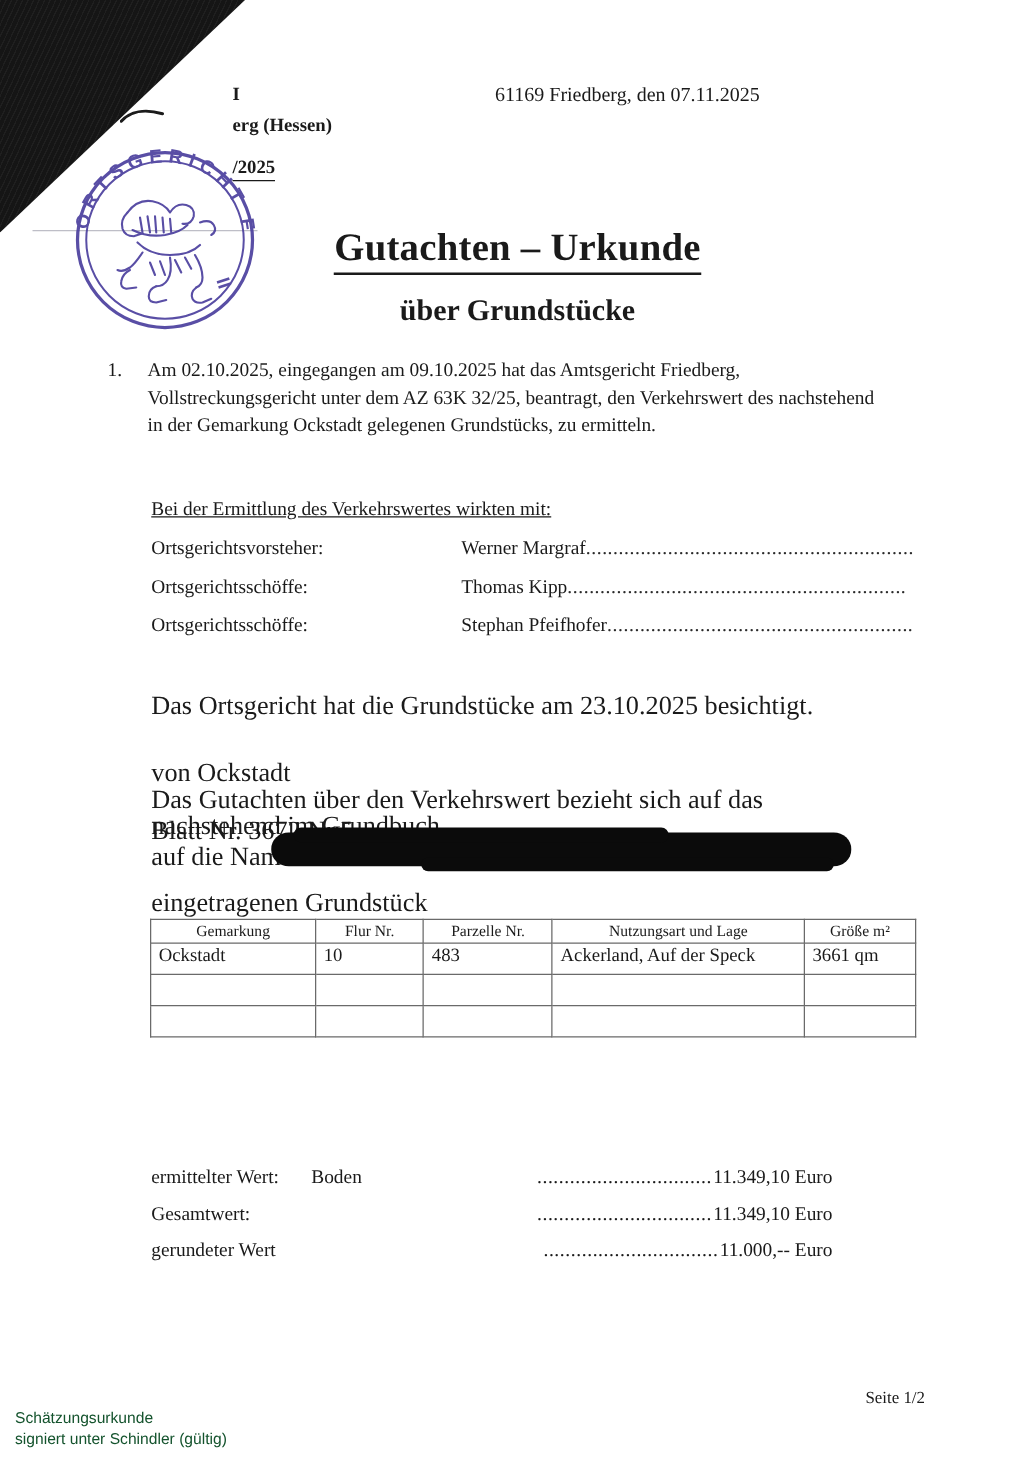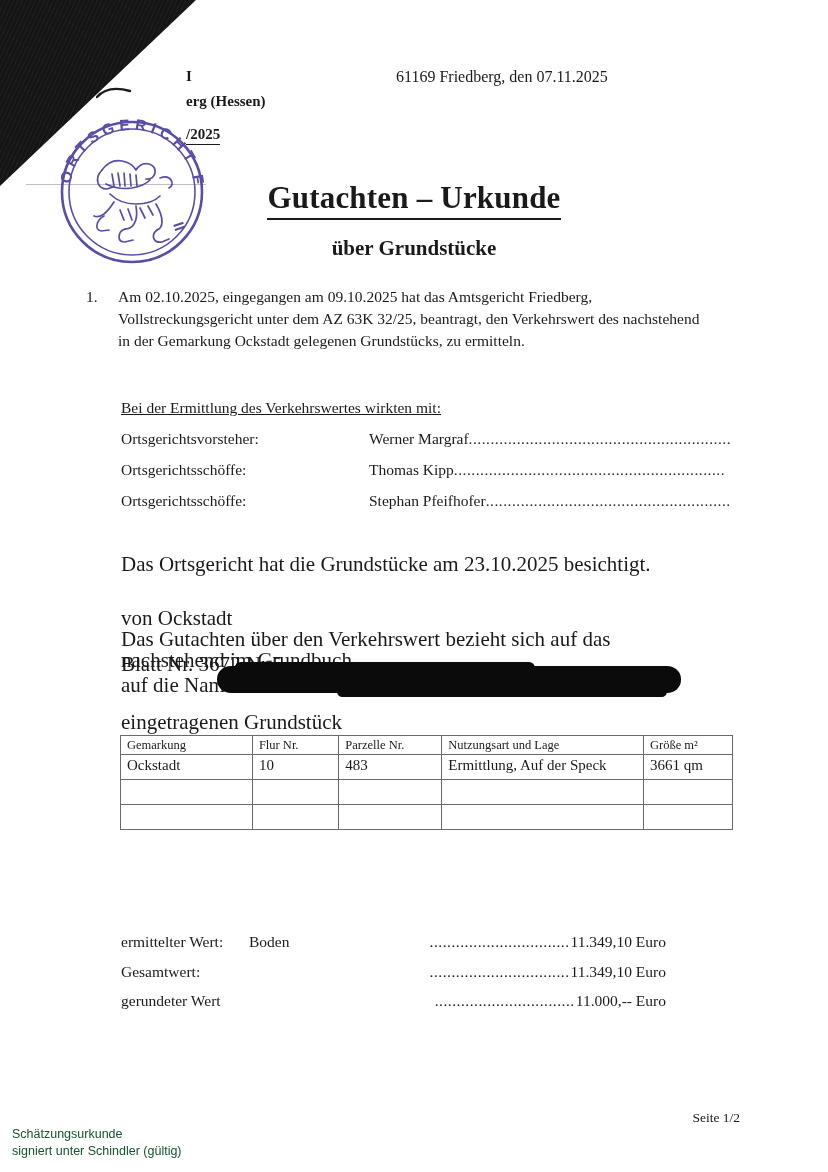--- a/index.html
+++ b/index.html
@@ -100,21 +100,21 @@
   }
   .doc-title span {
     border-bottom: 2.5px solid #1a1a1a;
     padding-bottom: 3px;
   }
   .doc-subtitle {
     position: absolute;
     left: 0; top: 236px;
     width: 828px;
     text-align: center;
-    font-size: 21px;
+    font-size: 24px;
     font-weight: bold;
     z-index: 3;
   }
 
   
   .clause {
     position: absolute;
     left: 86px; top: 286px;
     width: 620px;
     font-size: 15.5px;
@@ -208,20 +208,21 @@
     padding: 2px 6px;
     text-align: left;
     font-weight: normal;
     vertical-align: top;
   }
   .land-table thead th {
     font-size: 12.5px;
     height: 16px;
     line-height: 16px;
     padding: 1px 6px;
+    text-align: center;
   }
   .land-table tbody td { height: 20px; }
   .row-tall td { height: 62px; }
   .row-empty td { height: 38px; }
   .c-gem { width: 131px; }
   .c-flur { width: 84px; }
   .c-parz { width: 100px; }
   .c-nutz { width: 213px; }
   .c-gro  { width: 85px; }
 
@@ -360,21 +361,21 @@
         <th class="c-parz">Parzelle Nr.</th>
         <th class="c-nutz">Nutzungsart und Lage</th>
         <th class="c-gro">Größe m²</th>
       </tr>
     </thead>
     <tbody>
       <tr class="row-tall">
         <td>Ockstadt</td>
         <td>10</td>
         <td>483</td>
-        <td>Ermittlung, Auf der Speck</td>
+        <td>Ackerland, Auf der Speck</td>
         <td>3661 qm</td>
       </tr>
       <tr class="row-empty">
         <td></td>
         <td></td>
         <td></td>
         <td></td>
         <td></td>
       </tr>
       <tr class="row-empty">

